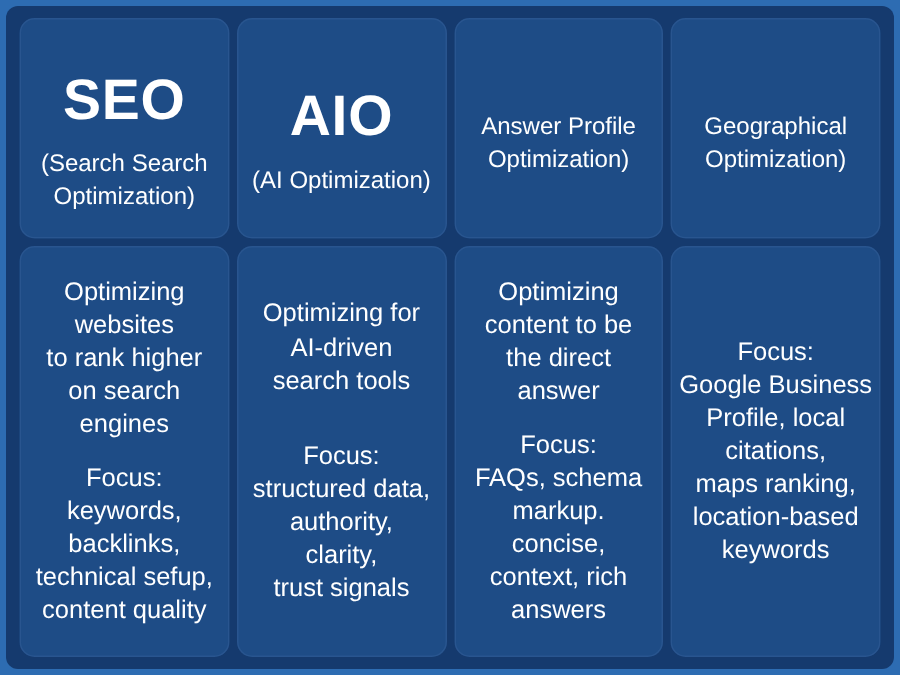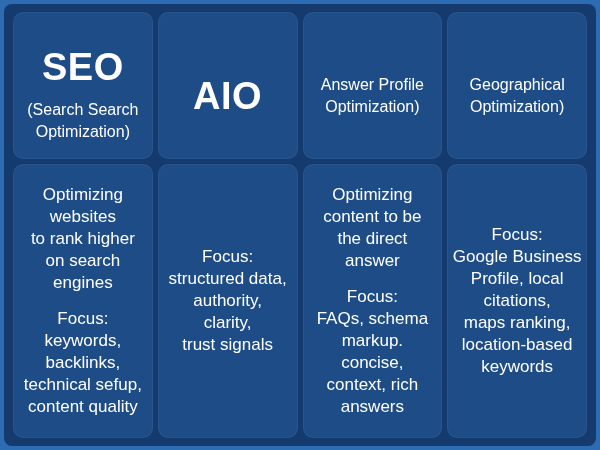--- a/index.html
+++ b/index.html
@@ -69,20 +69,21 @@
 <div class="board">
 
   <section class="card header-card">
     <div class="acronym">SEO</div>
     <div class="subtitle">(Search Search
 Optimization)</div>
   </section>
 
   <section class="card header-card">
     <div class="acronym">AIO</div>
+    <div class="subtitle">(AI Optimization)</div>
   </section>
 
   <section class="card header-card">
     <div class="subtitle">Answer Profile
 Optimization)</div>
   </section>
 
   <section class="card header-card">
     <div class="subtitle">Geographical
 Optimization)</div>
@@ -95,20 +96,23 @@
 on search
 engines</div>
     <div class="focus">Focus:
 keywords,
 backlinks,
 technical sefup,
 content quality</div>
   </section>
 
   <section class="card body-card">
+    <div class="desc">Optimizing for
+AI-driven
+search tools</div>
     <div class="focus">Focus:
 structured data,
 authority,
 clarity,
 trust signals</div>
   </section>
 
   <section class="card body-card">
     <div class="desc">Optimizing
 content to be

